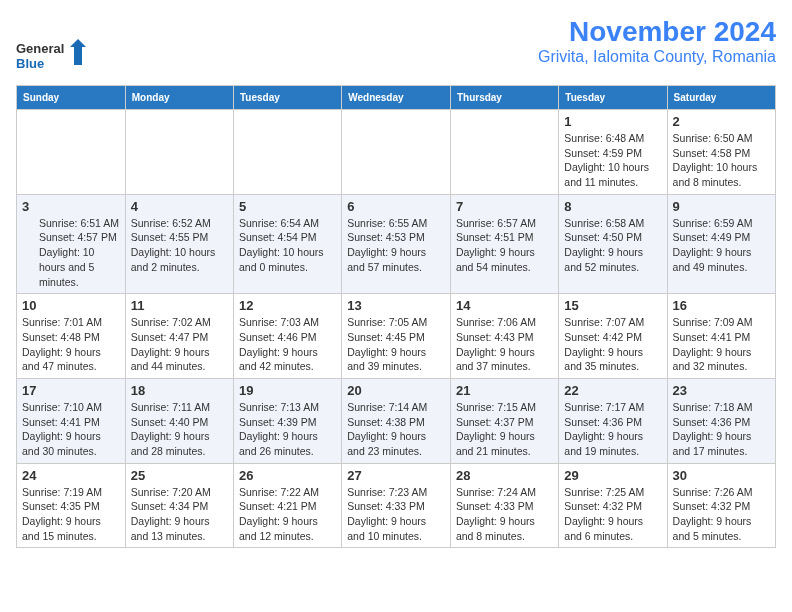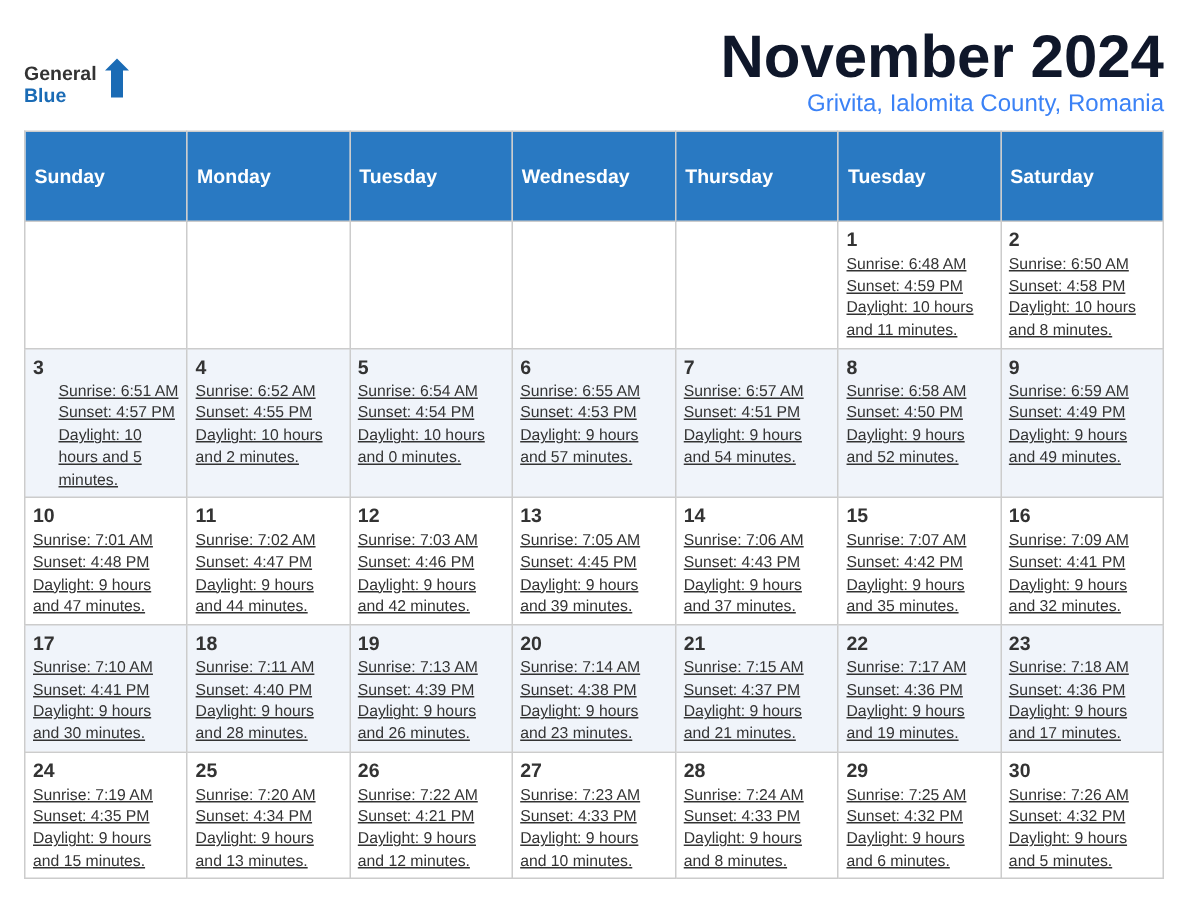--- a/index.html
+++ b/index.html
@@ -19,38 +19,38 @@
     .logo {
       display: flex;
       align-items: center;
       gap: 4px;
       margin-top: 21px;
     }
     .title-area {
       text-align: right;
     }
     .month-title {
-      font-size: 40px;
+      font-size: 28px;
       font-weight: bold;
-      color: #0f172a;
+      color: #3b82f6;
     }
     .location-title {
       font-size: 16px;
       color: #3b82f6;
     }
     .calendar {
       width: 100%;
       border-collapse: collapse;
     }
     .calendar th {
       background-color: #2979c2;
       color: #fff;
       text-align: left;
-      padding: 22px 6px;
-      font-size: 13px;
+      padding: 6px 6px;
+      font-size: 10px;
       border: 1px solid #ccc;
     }
     .calendar td {
       vertical-align: top;
       border: 1px solid #ccc;
       padding: 4px 5px;
       width: 110px;
       min-height: 80px;
       font-size: 11px;
       color: #333;
@@ -64,21 +64,20 @@
     .day-num {
       font-weight: bold;
       font-size: 13px;
       display: block;
       margin-bottom: 2px;
     }
     .day-info {
       font-size: 10.5px;
       line-height: 1.4;
       color: #333;
-      text-decoration: underline;
     }
     .empty-cell {
       background-color: #fff !important;
     }
     .row-even td { background-color: #eef2f9; }
     .row-odd td { background-color: #fff; }
   </style>
 </head>
 <body>
 

